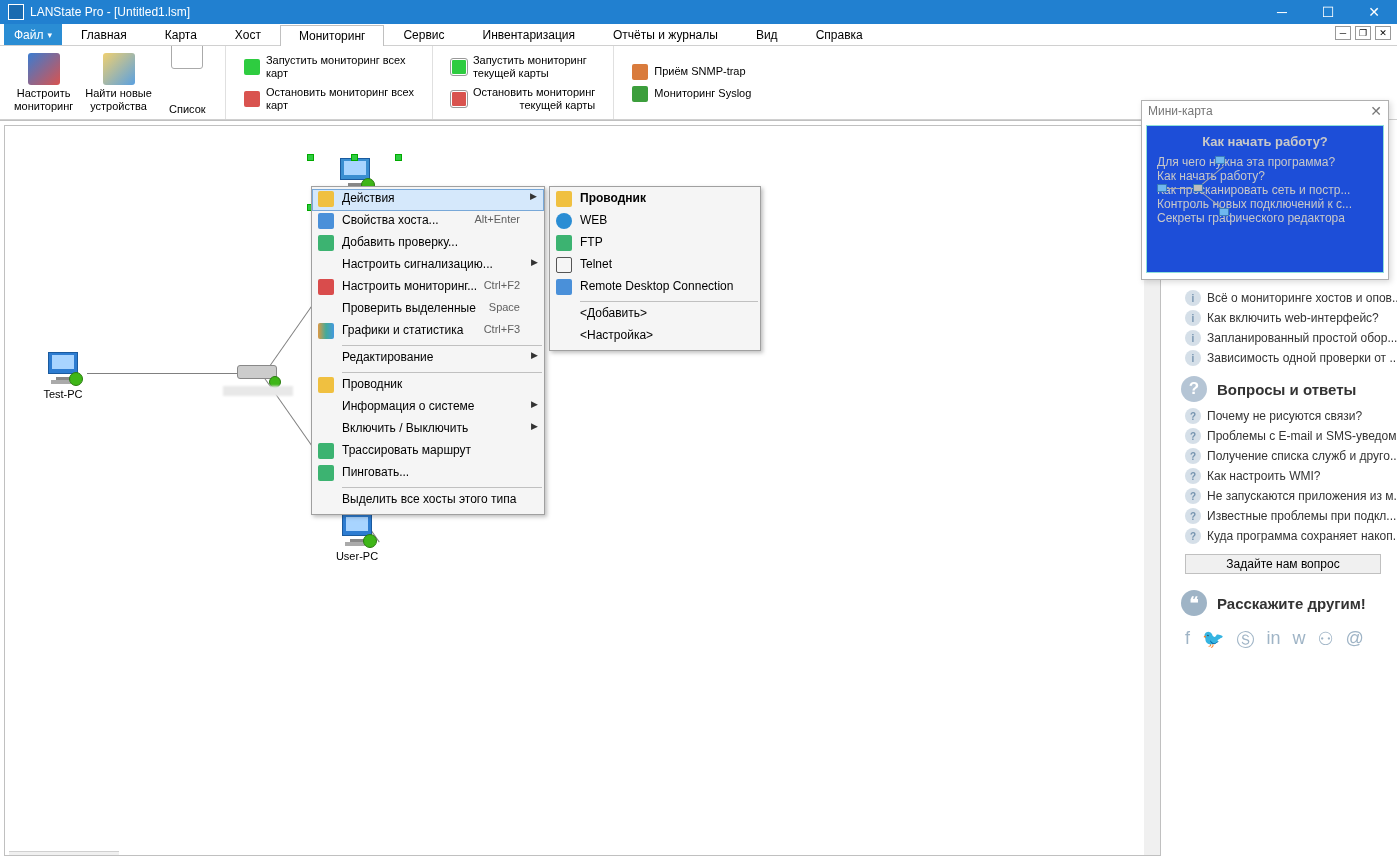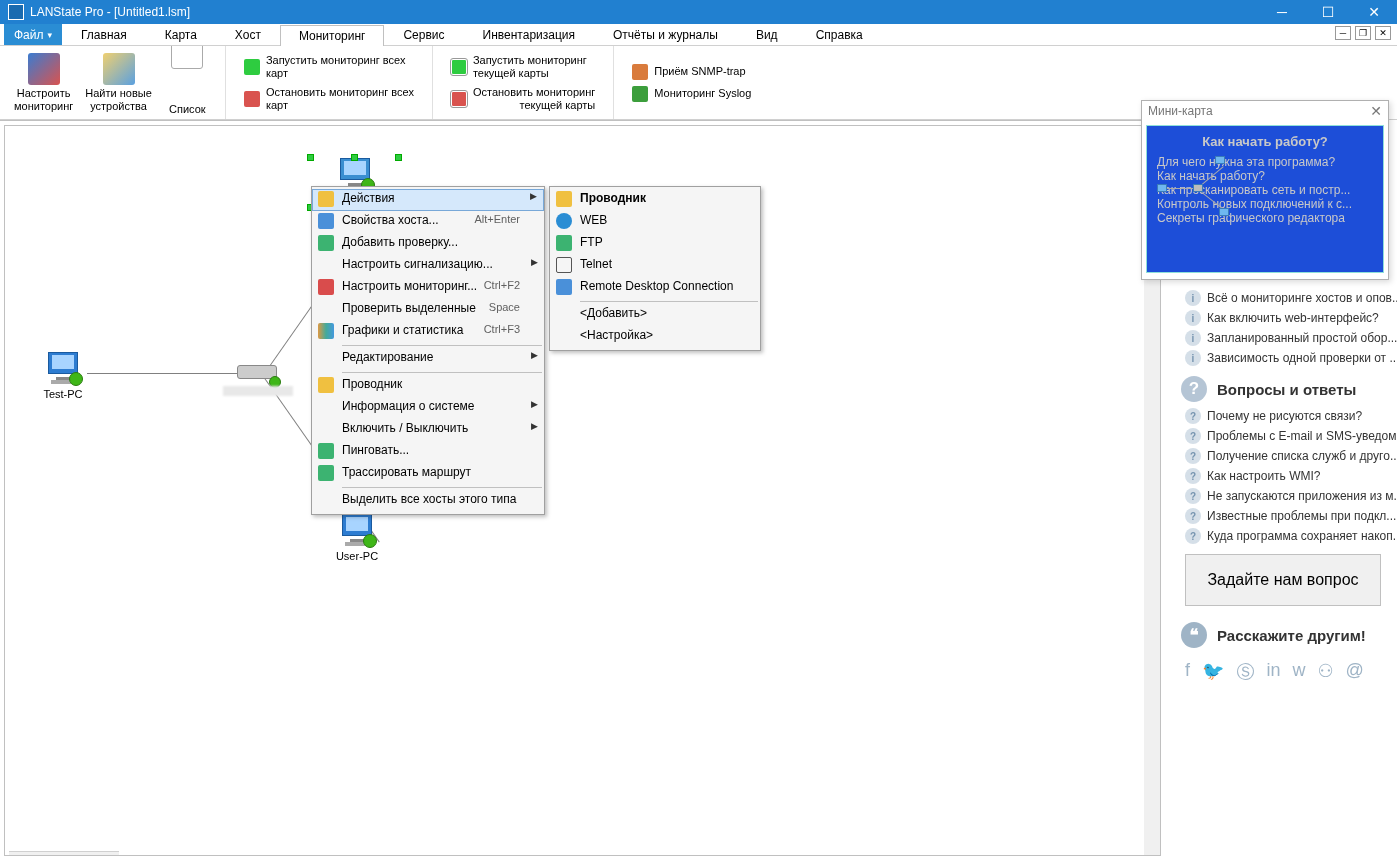--- a/index.html
+++ b/index.html
@@ -47,21 +47,21 @@
   .ctx-item .arrow { position:absolute; right:6px; font-size:9px; color:#333; }
   .ctx-sep { height:1px; background:#c0c0c0; margin:2px 2px 2px 30px; }
   .submenu { left:238px; top:0; min-width:212px; }
   .submenu .ctx-item.bold { font-weight:bold; }
   .right-panel { position:absolute; top:120px; right:0; width:228px; bottom:0; background:#fff; font-size:12px; overflow:hidden; }
   .rp-section-title { display:flex; align-items:center; gap:10px; font-size:15px; font-weight:bold; color:#333; padding:8px 12px 4px; }
   .rp-icon { width:26px; height:26px; border-radius:50%; background:#b5c5d5; color:#fff; display:flex; align-items:center; justify-content:center; font-size:17px; font-weight:bold; flex-shrink:0; }
   .rp-link { display:flex; align-items:center; gap:6px; padding:2px 12px 2px 16px; color:#333; cursor:pointer; white-space:nowrap; overflow:hidden; text-overflow:ellipsis; }
   .rp-link .li { width:16px; height:16px; border-radius:50%; background:#d5dfe8; color:#7795b0; display:flex; align-items:center; justify-content:center; font-size:10px; font-weight:bold; flex-shrink:0; }
   .rp-link .li.q { background:#d5dfe8; }
-  .rp-button { margin:8px 16px; padding:16px; border:1px solid #c0c0c0; background:#f0f0f0; text-align:center; cursor:pointer; font-size:16px; }
+  .rp-button { margin:8px 16px; padding:2px; border:1px solid #c0c0c0; background:#f0f0f0; text-align:center; cursor:pointer; font-size:12px; }
   .mini-map { position:absolute; top:100px; right:8px; width:248px; height:180px; background:#fff; border:1px solid #b0b0b0; box-shadow:2px 2px 6px rgba(0,0,0,0.15); z-index:90; font-size:12px; }
   .mini-map-title { padding:2px 6px; color:#777; display:flex; justify-content:space-between; align-items:center; }
   .mini-map-close { cursor:pointer; color:#777; font-size:14px; }
   .mini-map-body { margin:4px; height:148px; border:1px solid #8fe0d9; background:#1d4ed8; position:relative; overflow:hidden; }
   .mm-ghost { position:absolute; top:0; left:0; right:0; padding:8px 10px; color:#c8c8c8; font-size:12px; }
   .mm-ghost .gh { white-space:nowrap; overflow:hidden; text-overflow:ellipsis; }
   .mm-ghost .gt { font-weight:bold; font-size:13px; margin-bottom:6px; text-align:center; }
   .mm-node { position:absolute; width:10px; height:8px; background:#6fb7f0; border:1px solid #3a7cb8; }
   .mm-line { position:absolute; background:#aaa; height:1px; transform-origin:0 0; }
   .social { display:flex; gap:12px; padding:8px 16px; color:#9fb4c6; font-size:18px; }
@@ -263,25 +263,25 @@
           <span>Информация о системе</span>
           <span class="arrow">▶</span>
         </div>
       <div class="ctx-item">
           <div class="ci"></div>
           <span>Включить / Выключить</span>
           <span class="arrow">▶</span>
         </div>
       <div class="ctx-item">
           <div class="ci" style="background:#3cb371;"></div>
+          <span>Трассировать маршрут</span>
+        </div>
+      <div class="ctx-item">
+          <div class="ci" style="background:#3cb371;"></div>
           <span>Пинговать...</span>
-        </div>
-      <div class="ctx-item">
-          <div class="ci" style="background:#3cb371;"></div>
-          <span>Трассировать маршрут</span>
         </div>
       <div class="ctx-sep"></div>
       <div class="ctx-item">
           <div class="ci"></div>
           <span>Выделить все хосты этого типа</span>
         </div>
     </div>
 
     <div class="ctx-menu submenu" style="left:544px; top:60px;">
       <div class="ctx-item bold">

